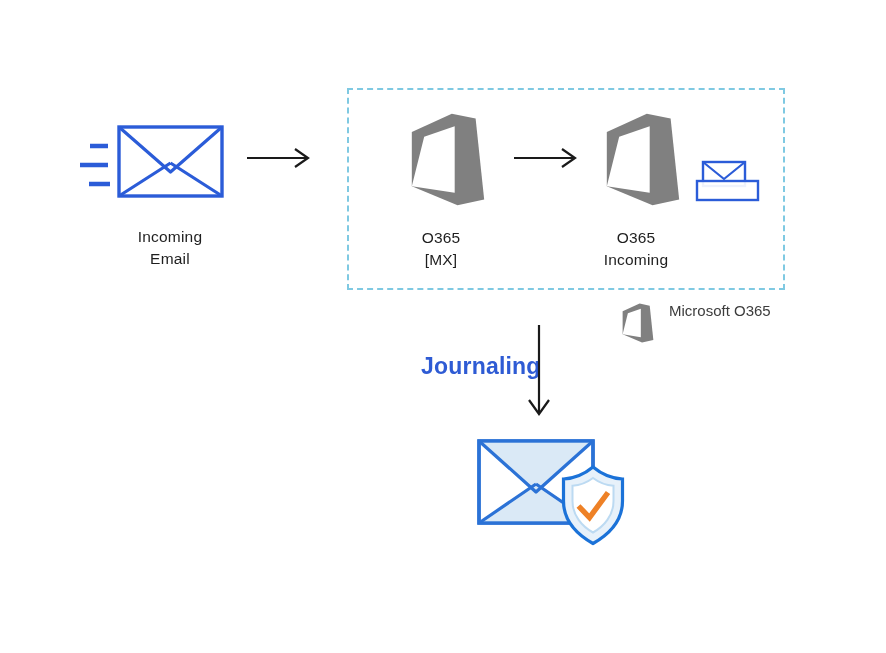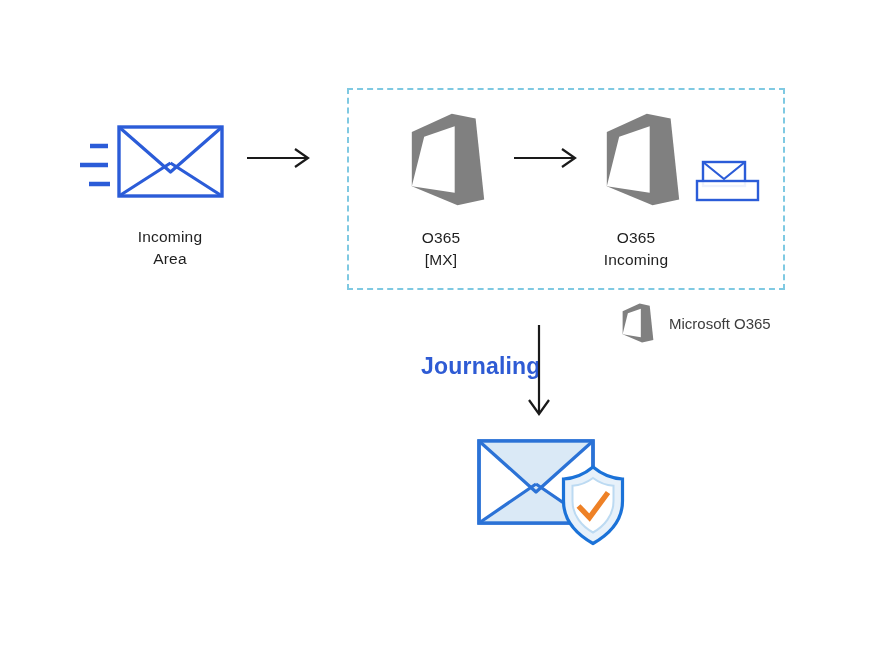--- a/index.html
+++ b/index.html
@@ -34,21 +34,20 @@
     left:347px;top:88px;
     width:438px;height:202px;
     border:2px dashed #7FC9E2;
     box-sizing:border-box;
     background:transparent;
   }
   .legend{
     position:absolute;
     left:619px;top:302px;
     display:flex;
-    align-items:center;
     gap:12px;
   }
   .legend-text{
     font-size:15px;
     color:#3c3c3c;
     white-space:nowrap;
   }
   svg{display:block;}
 </style>
 </head>
@@ -69,21 +68,21 @@
     <g>
       <path d="M12,22 H30 M2,41 H30 M11,60 H32" stroke="#2B5CD8" stroke-width="4.5" fill="none"></path>
     </g>
     <rect x="41" y="3" width="103" height="69" fill="#ffffff" stroke="#2B5CD8" stroke-width="3.4"></rect>
     <path d="M41,3 L92.5,48 L144,3" fill="none" stroke="#2B5CD8" stroke-width="3.2" stroke-linejoin="round"></path>
     <path d="M41,72 L92.5,39 M144,72 L92.5,39" fill="none" stroke="#2B5CD8" stroke-width="3.2"></path>
   </svg>
 
   <div class="node-label" style="left:170px;top:226px">
     <div>Incoming</div>
-    <div>Area</div>
+    <div>Email</div>
   </div>
 
   <svg class="abs" style="left:246px;top:147px" width="74" height="22" viewBox="0 0 74 22">
     <path d="M1,11 H60" stroke="#1A1A1A" stroke-width="2.2" fill="none"></path>
     <path d="M49,2 L62,11 L49,20" stroke="#1A1A1A" stroke-width="2.2" fill="none"></path>
   </svg>
 
   <div class="o365-zone"></div>
 
   <svg class="abs" style="left:405px;top:110px" width="86" height="99" viewBox="8 0 90 104">

